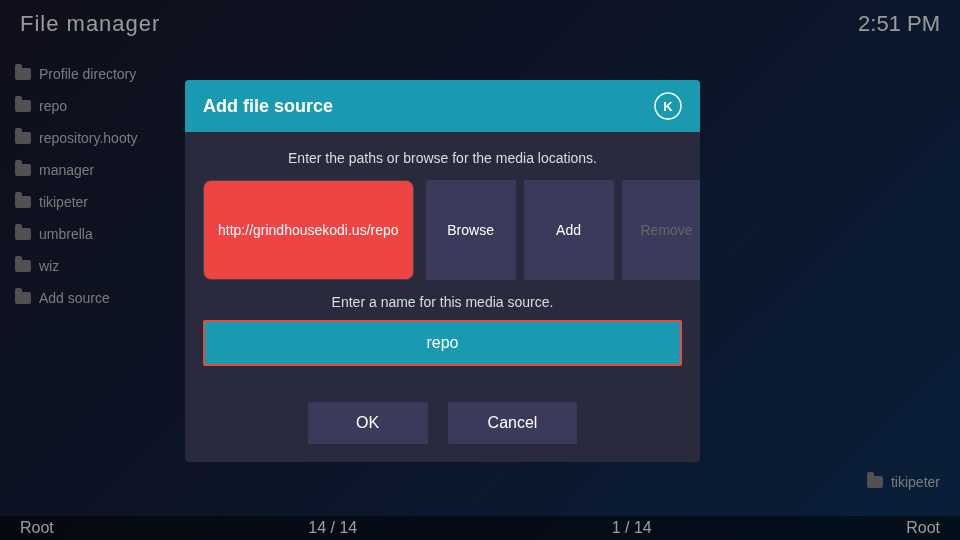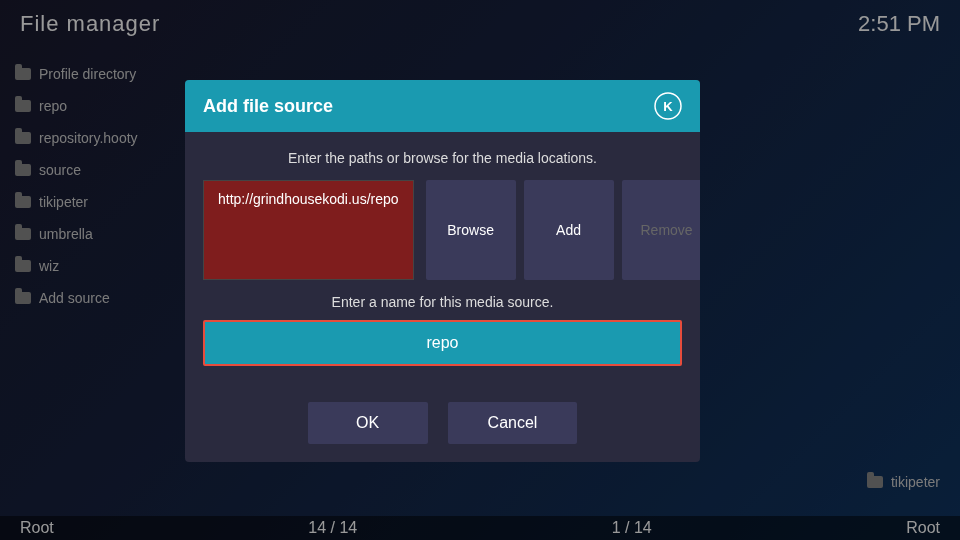--- a/index.html
+++ b/index.html
@@ -169,27 +169,27 @@
     }
 
     .source-row {
       display: flex;
       gap: 12px;
       margin-bottom: 14px;
     }
 
     .source-input-area {
       flex: 1;
-      background: #7f1d1d;
+      background: #ef4444;
       border: 1px solid #444;
-      border-radius: 0;
+      border-radius: 8px;
       padding: 10px 14px;
       min-height: 100px;
       display: flex;
-      align-items: flex-start;
+      align-items: center;
     }
 
     .source-url {
       font-size: 14px;
       color: #fff;
     }
 
     .source-buttons {
       display: flex;
       flex-direction: row;
@@ -274,21 +274,21 @@
   <div class="sidebar-item">
     <span class="folder-icon"></span>
     <span>repo</span>
   </div>
   <div class="sidebar-item">
     <span class="folder-icon"></span>
     <span>repository.hooty</span>
   </div>
   <div class="sidebar-item">
     <span class="folder-icon"></span>
-    <span>source</span>
+    <span>manager</span>
   </div>
   <div class="sidebar-item">
     <span class="folder-icon"></span>
     <span>tikipeter</span>
   </div>
   <div class="sidebar-item">
     <span class="folder-icon"></span>
     <span>umbrella</span>
   </div>
   <div class="sidebar-item">

